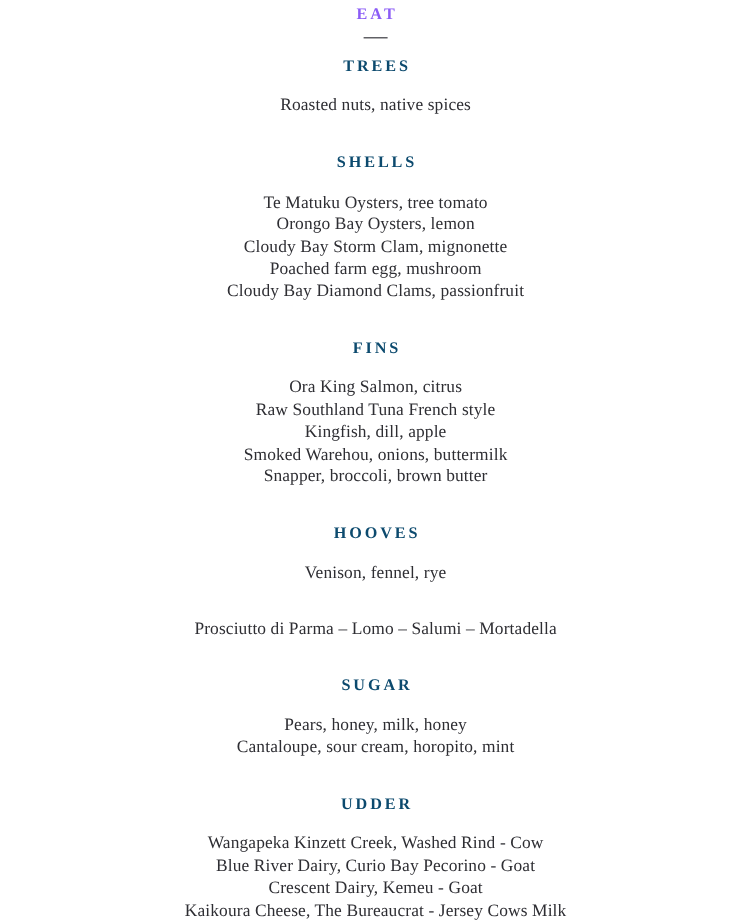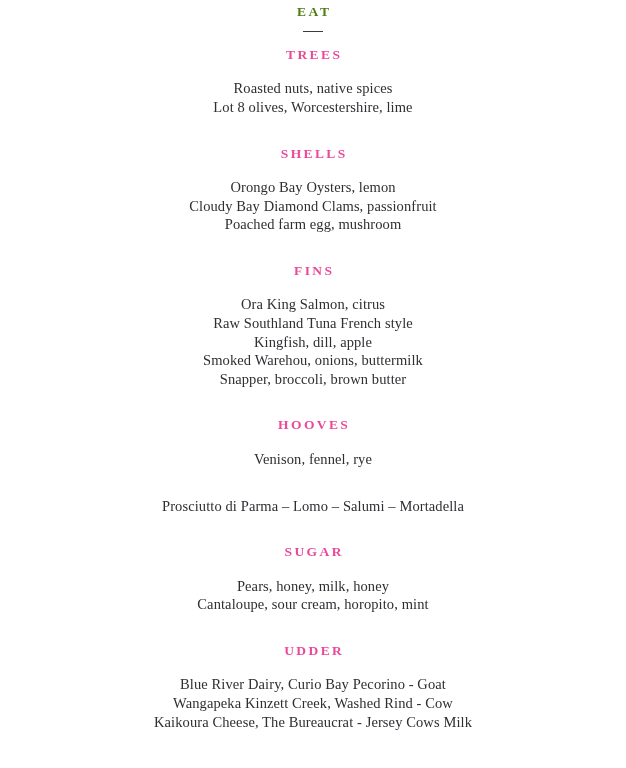--- a/index.html
+++ b/index.html
@@ -17,21 +17,21 @@
   .menu {
     width: 626px;
     box-sizing: border-box;
     padding: 4px 0 0 0;
     text-align: center;
   }
   .menu-title {
     font-size: 13.5px;
     font-weight: bold;
     letter-spacing: 2.6px;
-    color: #4d7c0f;
+    color: #8b5cf6;
     line-height: 1.25;
     margin: 0;
     text-indent: 2.6px;
   }
   .title-rule {
     width: 20px;
     height: 0;
     border: 0;
     border-top: 1.6px solid #3a3a40;
     margin: 10px auto 14px auto;
@@ -39,21 +39,21 @@
   .section {
     margin: 0 0 28px 0;
   }
   .section:last-of-type {
     margin-bottom: 0;
   }
   .section-heading {
     font-size: 13.5px;
     font-weight: bold;
     letter-spacing: 2.4px;
-    color: #ec4899;
+    color: #0c4a6e;
     line-height: 1.3;
     margin: 0 0 7px 0;
     text-indent: 2.4px;
   }
   .section-items {
     list-style: none;
     margin: 16px;
     padding: 0;
   }
   .section-items li {
@@ -70,29 +70,30 @@
 
   <h1 class="menu-title">EAT</h1>
 
   <hr class="title-rule">
 
   <div id="sections-container">
       <div class="section">
         <div class="section-heading">TREES</div>
         <ul class="section-items">
           <li>Roasted nuts, native spices</li>
-          <li>Lot 8 olives, Worcestershire, lime</li>
         </ul>
       </div>
       <div class="section">
         <div class="section-heading">SHELLS</div>
         <ul class="section-items">
+          <li>Te Matuku Oysters, tree tomato</li>
           <li>Orongo Bay Oysters, lemon</li>
+          <li>Cloudy Bay Storm Clam, mignonette</li>
+          <li>Poached farm egg, mushroom</li>
           <li>Cloudy Bay Diamond Clams, passionfruit</li>
-          <li>Poached farm egg, mushroom</li>
         </ul>
       </div>
       <div class="section">
         <div class="section-heading">FINS</div>
         <ul class="section-items">
           <li>Ora King Salmon, citrus</li>
           <li>Raw Southland Tuna French style</li>
           <li>Kingfish, dill, apple</li>
           <li>Smoked Warehou, onions, buttermilk</li>
           <li>Snapper, broccoli, brown butter</li>
@@ -112,20 +113,21 @@
       <div class="section">
         <div class="section-heading">SUGAR</div>
         <ul class="section-items">
           <li>Pears, honey, milk, honey</li>
           <li>Cantaloupe, sour cream, horopito, mint</li>
         </ul>
       </div>
       <div class="section">
         <div class="section-heading">UDDER</div>
         <ul class="section-items">
+          <li>Wangapeka Kinzett Creek, Washed Rind - Cow</li>
           <li>Blue River Dairy, Curio Bay Pecorino - Goat</li>
-          <li>Wangapeka Kinzett Creek, Washed Rind - Cow</li>
+          <li>Crescent Dairy, Kemeu - Goat</li>
           <li>Kaikoura Cheese, The Bureaucrat - Jersey Cows Milk</li>
         </ul>
       </div>
     </div>
 
 </div>
 
 </body></html>

